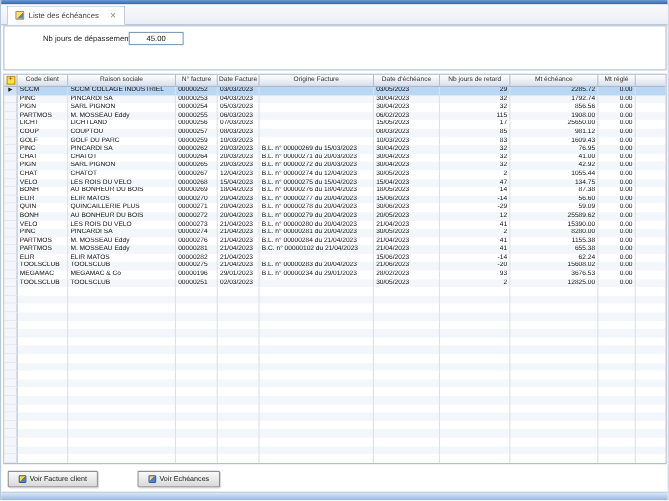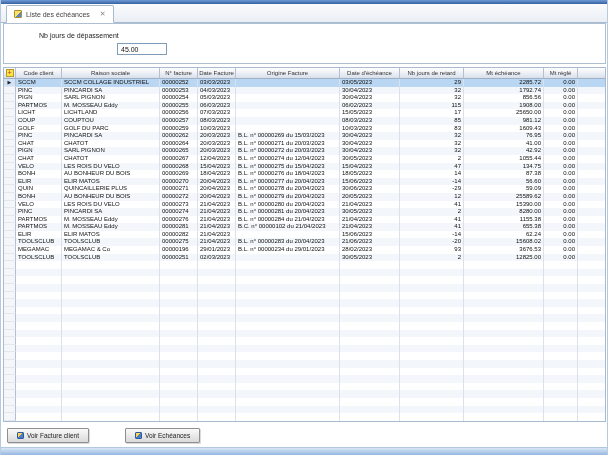--- a/index.html
+++ b/index.html
@@ -16,23 +16,23 @@
   .tab { display:inline-flex; align-items:center; gap:4px; height:18px; margin-top:1px;
     padding:0 7px; background:#fff; border:1px solid #a8bacf; border-bottom:1px solid #fff;
     border-radius:2px 2px 0 0; font-size:7px; color:#444; }
   .tab-icon { width:8px; height:8px; border:1px solid #b08f28; border-radius:1px;
     background:linear-gradient(135deg,#ffe06a 0 55%,#5b86c8 55% 100%); }
   .close-icon { font-size:7px; color:#8a8a8a; margin-left:6px; cursor:default; }
 
   .param-panel { position:absolute; top:23px; left:2px; width:603px; height:41px;
     background:#fff; border:1px solid #aebfd2; }
   .param-label { position:absolute; left:35px; top:8px; font-size:7px; color:#222; }
-  .param-input { position:absolute; left:113px; top:19px; width:50px; height:12px;
+  .param-input { position:absolute; left:113px; top:5px; width:50px; height:12px;
     border:1px solid #7f9db9; font-family:"Liberation Sans",sans-serif;
-    font-size:7px; text-align:left; padding:0 3px; color:#111; }
+    font-size:7px; text-align:center; padding:0 3px; color:#111; }
 
   .grid { position:absolute; top:67px; left:2px; width:603px; height:355px;
     border:1px solid #a8bacf; background:#fff; overflow:hidden; }
   .grid-header { display:flex; height:11px; background:linear-gradient(#ffffff,#d9e0eb);
     border-bottom:1px solid #9fb0c6; font-size:6px; color:#333; }
   .hcell { border-right:1px solid #b3c0d2; display:flex; align-items:center;
     justify-content:center; white-space:nowrap; overflow:hidden; flex:none; }
   .add-box { display:inline-block; width:8px; height:8px; background:#ffe24a;
     border:1px solid #b89b27; color:#a33; font-size:7px; line-height:6px; text-align:center; }
   .grid-body { }

